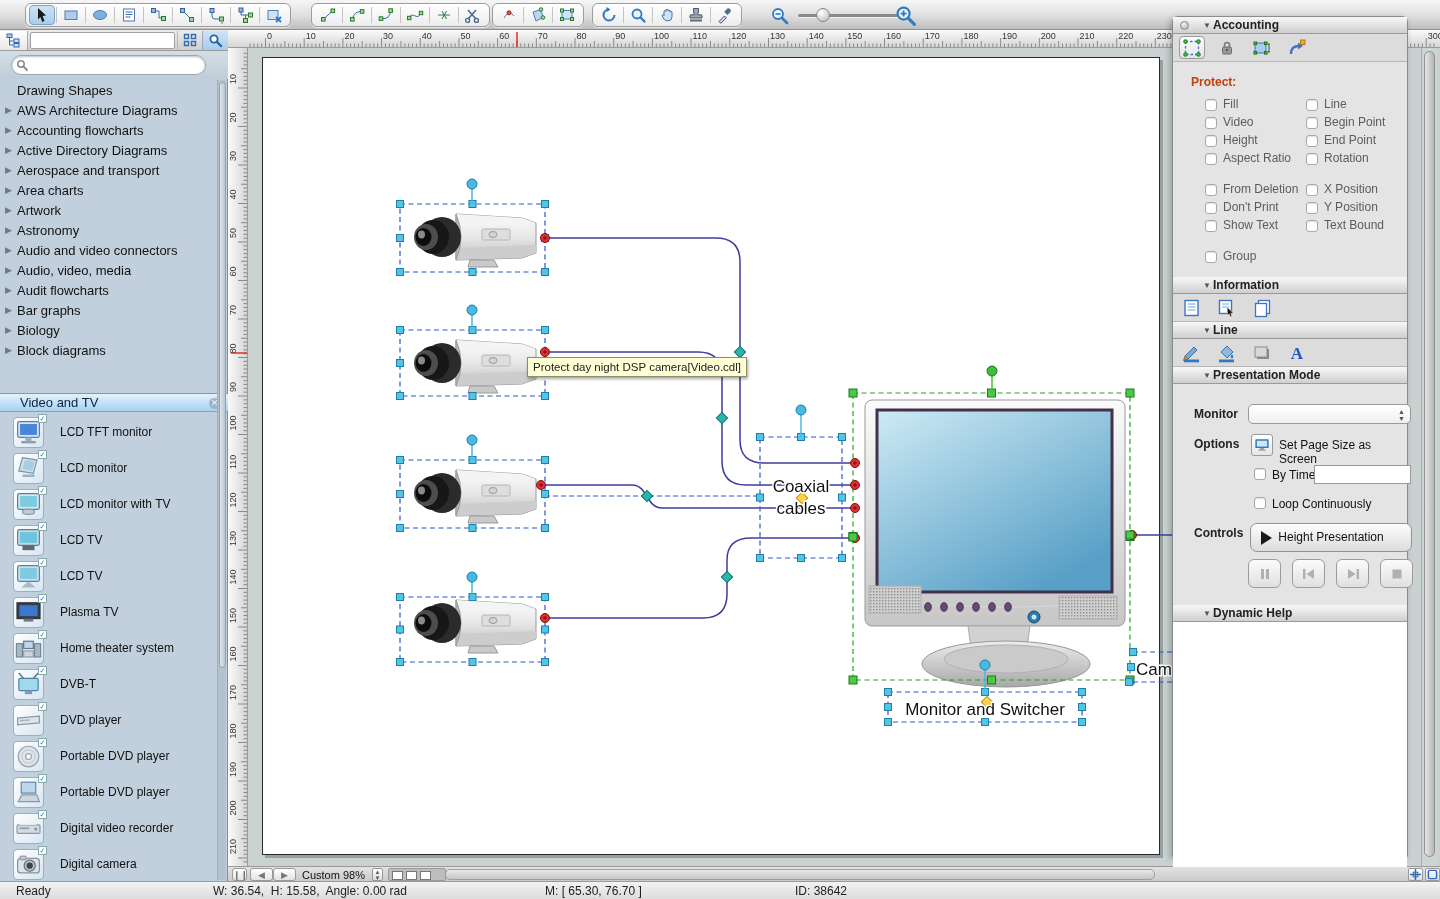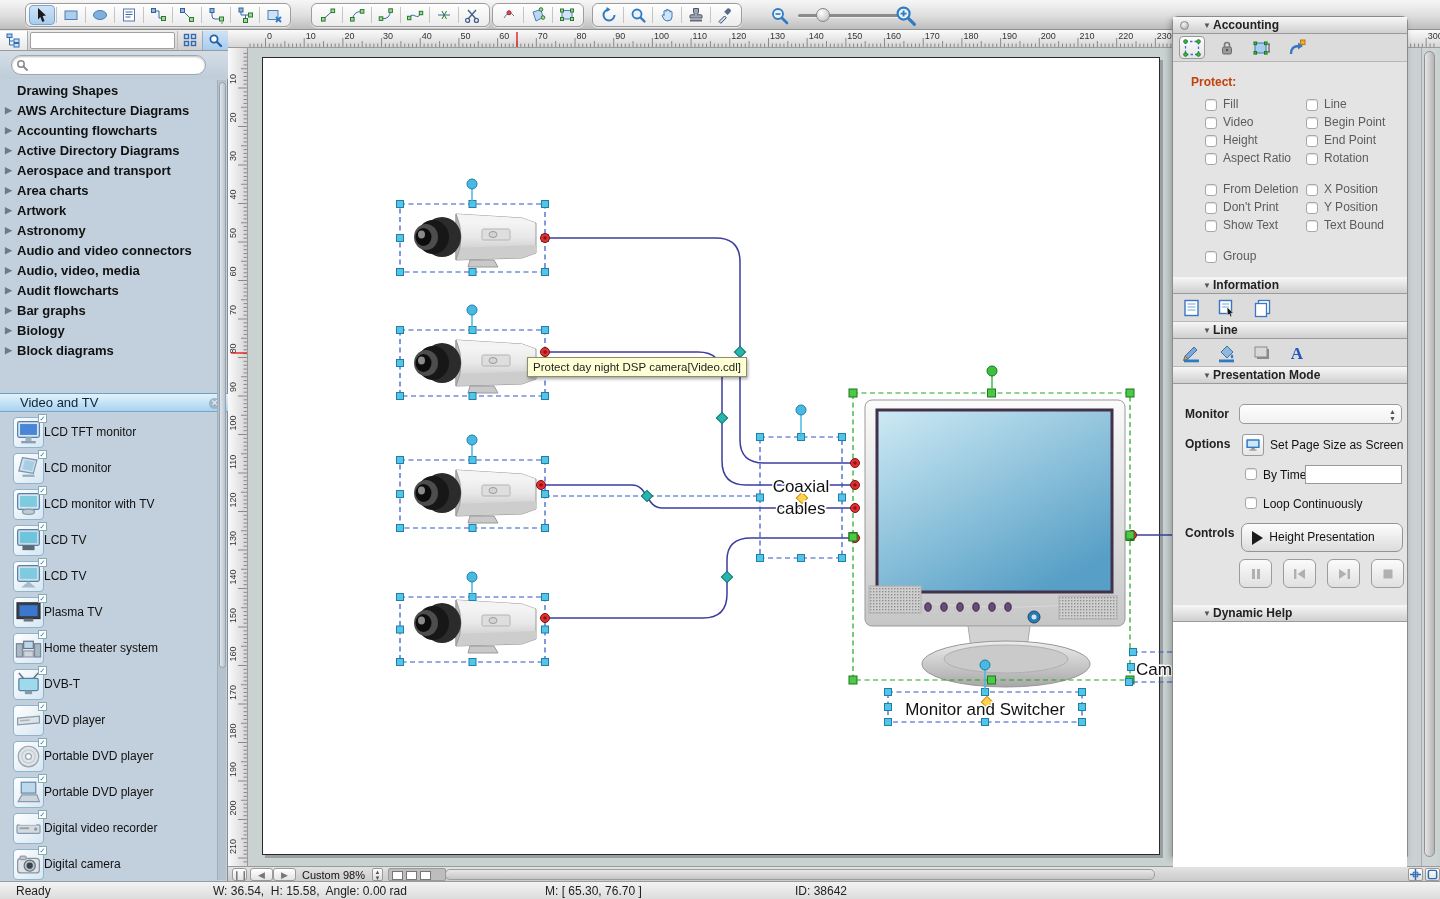--- a/index.html
+++ b/index.html
@@ -26,34 +26,34 @@
   .sb-btn { height:19px; display:flex; align-items:center; justify-content:center; }
   #tree-btn { width:28px; background:linear-gradient(#fff,#e8e8e8); border-right:1px solid #aaa; }
   #libfield { flex:1; height:17px; background:#fff; border:1px solid #a0a0a0; margin:0 2px; border-radius:2px; }
   #grid-btn { width:25px; border-left:1px solid #bbb; }
   #sbsearch-btn { width:26px; background:linear-gradient(#cfe3f7,#a9ccec); border-left:1px solid #9ab; }
   #search-row { position:absolute; left:0; top:21px; width:228px; height:28px; background:linear-gradient(#d3dde6,#bfcdd9); }
   #search-input { position:absolute; left:11px; top:4px; width:195px; height:20px; border-radius:11px; background:#fff;
     border:1px solid #9aa8b4; box-shadow:inset 0 1px 2px rgba(0,0,0,.25); font-size:11px; padding-left:22px; }
   .mag { position:absolute; left:16px; top:8px; width:12px; height:12px; }
   #library-list { position:absolute; left:0; top:50px; width:218px; height:314px; overflow:hidden; }
-  .lib-item { height:20px; display:flex; align-items:center; padding-left:5px; font-size:13px; color:#111;font-weight:bold; }
+  .lib-item { height:20px; display:flex; align-items:center; padding-left:5px; font-size:13px; color:#111; }
   .lib-arrow { width:12px; font-size:9px; color:#707880; }
   #vtv-header { position:absolute; left:0; top:363px; width:228px; height:19px;
     background:linear-gradient(#e3f2fd,#a8d2f0); border-top:1px solid #6f9fc8; border-bottom:1px solid #7aa5c8;
     display:flex; align-items:center; font-size:13px; color:#0d2438; }
   #vtv-title { padding-left:20px; }
   #vtv-close { position:absolute; right:8px; top:4px; width:11px; height:11px; border-radius:50%; background:#9fb4c6;
     color:#f2f6f9; font-size:9px; line-height:11px; text-align:center; }
   #shape-list { position:absolute; left:0; top:384px; width:218px; height:467px; overflow:hidden; }
   .shape-item { height:36px; display:flex; align-items:center; }
   .shape-icon { position:relative; width:31px; height:31px; margin-left:13px; border-radius:4px;
     background:linear-gradient(135deg,#ffffff,#d6e6f2); border:1px solid #8fb2cd; }
   .shape-cb { position:absolute; right:-4px; top:-4px; width:9px; height:9px; background:#fff; border:1px solid #8aa; font-size:7px; line-height:8px; color:#2a6fd0; text-align:center; }
-  .shape-label { margin-left:0; font-size:12px; color:#111; }
+  .shape-label { margin-left:16px; font-size:12px; color:#111; }
   #sidebar-scroll { position:absolute; right:1px; top:50px; width:9px; height:800px; background:#b4c2cf; border-left:1px solid #a0aeba; }
   #sidebar-thumb { position:absolute; left:1px; top:2px; width:7px; height:586px; border-radius:4px;
     background:linear-gradient(90deg,#dfe6ec,#b9c4cd); border:1px solid #93a1ad; }
 
   
   #canvas-bg { position:absolute; left:228px; top:30px; width:1212px; height:836px; background:#c9d2d1; }
   #ruler-corner { position:absolute; left:228px; top:30px; width:20px; height:18px; background:linear-gradient(#fafafa,#d8d8d8);
     border-right:1px solid #9a9a9a; border-bottom:1px solid #9a9a9a; font-size:9px; color:#444; text-align:center; line-height:18px; }
   #hruler { position:absolute; left:228px; top:30px; }
   #vruler { position:absolute; left:228px; top:48px; }
@@ -88,21 +88,21 @@
     background:radial-gradient(circle at 35% 30%, #f4f4f4, #a8a8a8); border:1px solid #8a8a8a; }
   .icon-row { height:28px; background:#dcdcdc; border-bottom:1px solid #b8b8b8; display:flex; align-items:center; padding-left:6px; gap:9px; }
   .pi-btn { width:26px; height:23px; display:flex; align-items:center; justify-content:center; border-radius:4px; }
   .pi-btn.active { background:linear-gradient(#fdfdfd,#e4e4e4); border:1px solid #9a9a9a; }
   #protect-label { margin:13px 0 6px 18px; font-weight:bold; font-size:12px; color:#c2410c; }
   .chk-row { display:flex; margin-left:32px; height:18px; align-items:center; }
   .chk-cell { display:flex; align-items:flex-end; width:101px; }
   .cb { width:12px; height:12px; background:#fff; border:1px solid #a8a8a8; border-radius:3px; box-shadow:inset 0 1px 1px rgba(0,0,0,.12); }
   .cb-label { margin-left:6px; font-size:12px; color:#5c5c5c; white-space:nowrap; }
   .chk-gap { height:13px; }
-  .pm-body { padding:8px 0 0 3px; position:relative; }
+  .pm-body { padding:8px 0 0 12px; position:relative; }
   .pm-row { position:relative; margin-bottom:6px; }
   .pm-label { position:absolute; left:9px; top:3px; font-weight:bold; font-size:12px; color:#222; }
   #monitor-select { position:absolute; left:63px; top:0; width:163px; height:20px; background:linear-gradient(#fff,#f0f0f0);
     border:1px solid #9a9a9a; border-radius:5px; }
   #monitor-select .stepper { position:absolute; right:5px; top:3px; font-size:7px; color:#555; line-height:7px; }
   #setpage-btn { position:absolute; left:66px; top:0; width:22px; height:22px; background:linear-gradient(#fff,#e6e6e6); border:1px solid #9a9a9a; border-radius:3px;
     display:flex; align-items:center; justify-content:center; }
   #setpage-label { position:absolute; left:94px; top:4px; font-size:12px; color:#111; }
   .inline-cb { position:absolute; left:69px; top:2px; }
   .inline-cb-label { position:absolute; left:87px; top:2px; font-size:12px; color:#111; }

